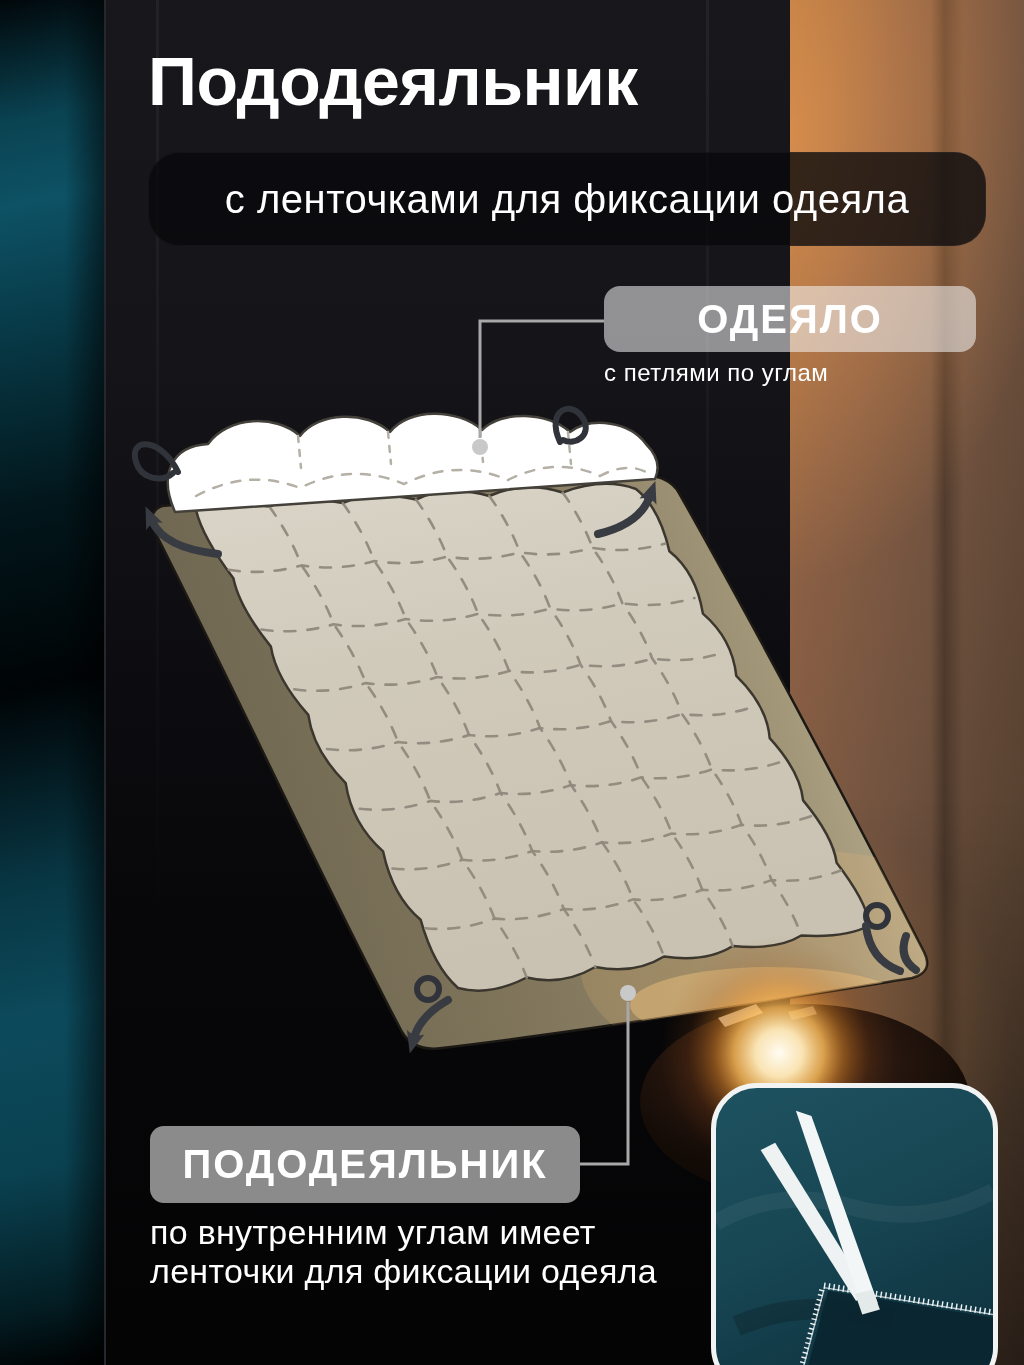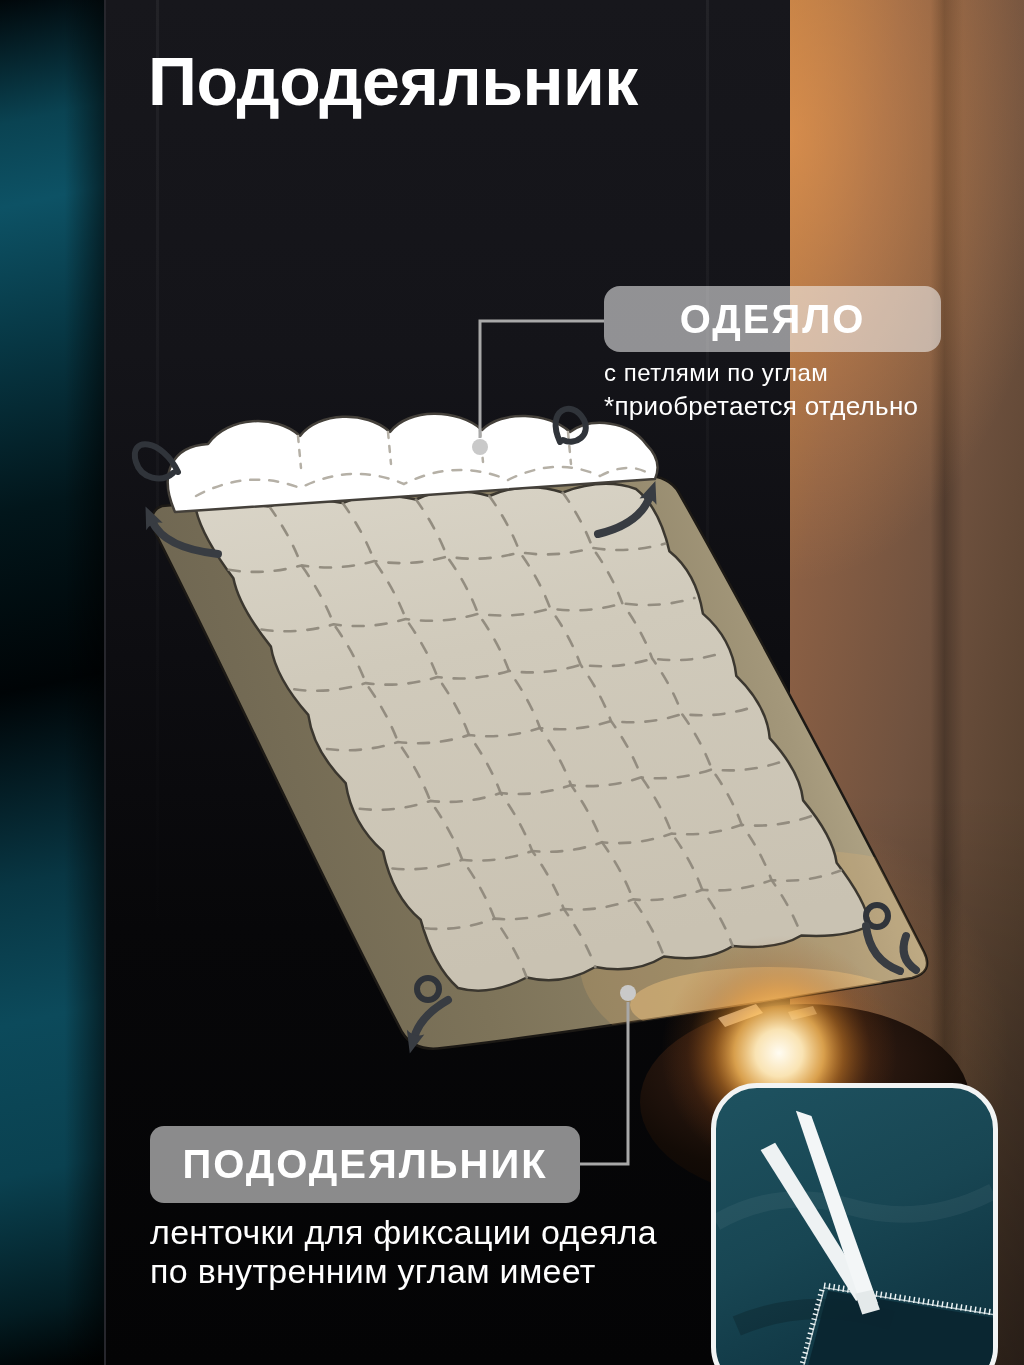--- a/index.html
+++ b/index.html
@@ -54,21 +54,21 @@
   }
   .banner span{font-size:40px;font-weight:400;color:#fff;letter-spacing:.5px;}
 
   .callout{position:absolute;}
   .pill{
     background:rgba(244,244,244,.56);border-radius:16px;
     display:flex;align-items:center;justify-content:center;
     font-weight:700;color:#fff;letter-spacing:2px;
   }
   .callout-blanket{left:604px;top:286px;width:420px;}
-  .callout-blanket .pill{width:337px;height:66px;font-size:40px;}
+  .callout-blanket .pill{width:372px;height:66px;font-size:40px;}
   .callout-blanket .sub1{margin-top:7px;font-size:24px;letter-spacing:.5px;}
   .callout-blanket .sub2{margin-top:4px;font-size:26px;letter-spacing:.3px;}
 
   .callout-duvet{left:150px;top:1126px;width:540px;}
   .callout-duvet .pill{width:430px;height:77px;font-size:40px;border-radius:14px;}
   .callout-duvet .sub{margin-top:10px;font-size:34px;line-height:1.16;letter-spacing:.3px;}
 
   
   .inset-card{
     position:absolute;left:711px;top:1083px;width:277px;height:300px;
@@ -179,36 +179,38 @@
     <g>
       <path d="M 604,321 L 480,321 L 480,438" fill="none" stroke="#a8a8a8" stroke-width="3"></path>
       <circle cx="480" cy="447" r="8" fill="#c9c9c9"></circle>
       <path d="M 580,1164 L 628,1164 L 628,1002" fill="none" stroke="#a8a8a8" stroke-width="3"></path>
       <circle cx="628" cy="993" r="8" fill="#c9c9c9"></circle>
     </g>
   </svg>
 
   <h1 class="title">Пододеяльник</h1>
 
+  <div class="banner">
+    <span>с ленточками для фиксации одеяла</span>
+  </div>
 
   <div class="callout callout-blanket">
     <div class="pill">
       <span>ОДЕЯЛО</span>
     </div>
     <div class="sub1">с петлями по углам</div>
-    <div class="sub2">*приобретается отдельно</div>
   </div>
 
   <div class="callout callout-duvet">
     <div class="pill">
       <span>ПОДОДЕЯЛЬНИК</span>
     </div>
     <div class="sub">
+      <div>по внутренним углам имеет</div>
       <div>ленточки для фиксации одеяла</div>
-      <div>по внутренним углам имеет</div>
     </div>
   </div>
 
   <div class="inset-card">
     <svg viewBox="0 0 267 290" preserveAspectRatio="none">
       <path d="M 0,130 Q 60,95 130,115 T 267,100" stroke="rgba(255,255,255,0.05)" stroke-width="16" fill="none"></path>
       <path d="M 20,230 Q 90,200 170,225" stroke="rgba(0,0,0,0.18)" stroke-width="20" fill="none"></path>
       <polygon points="108,196 267,222 267,290 83,290" fill="#0a2530" opacity="0.92"></polygon>
       <g>
         <path d="M 104,193 L 267,219" stroke="#dfe8ea" stroke-width="1.4" opacity="0.8" fill="none"></path>

